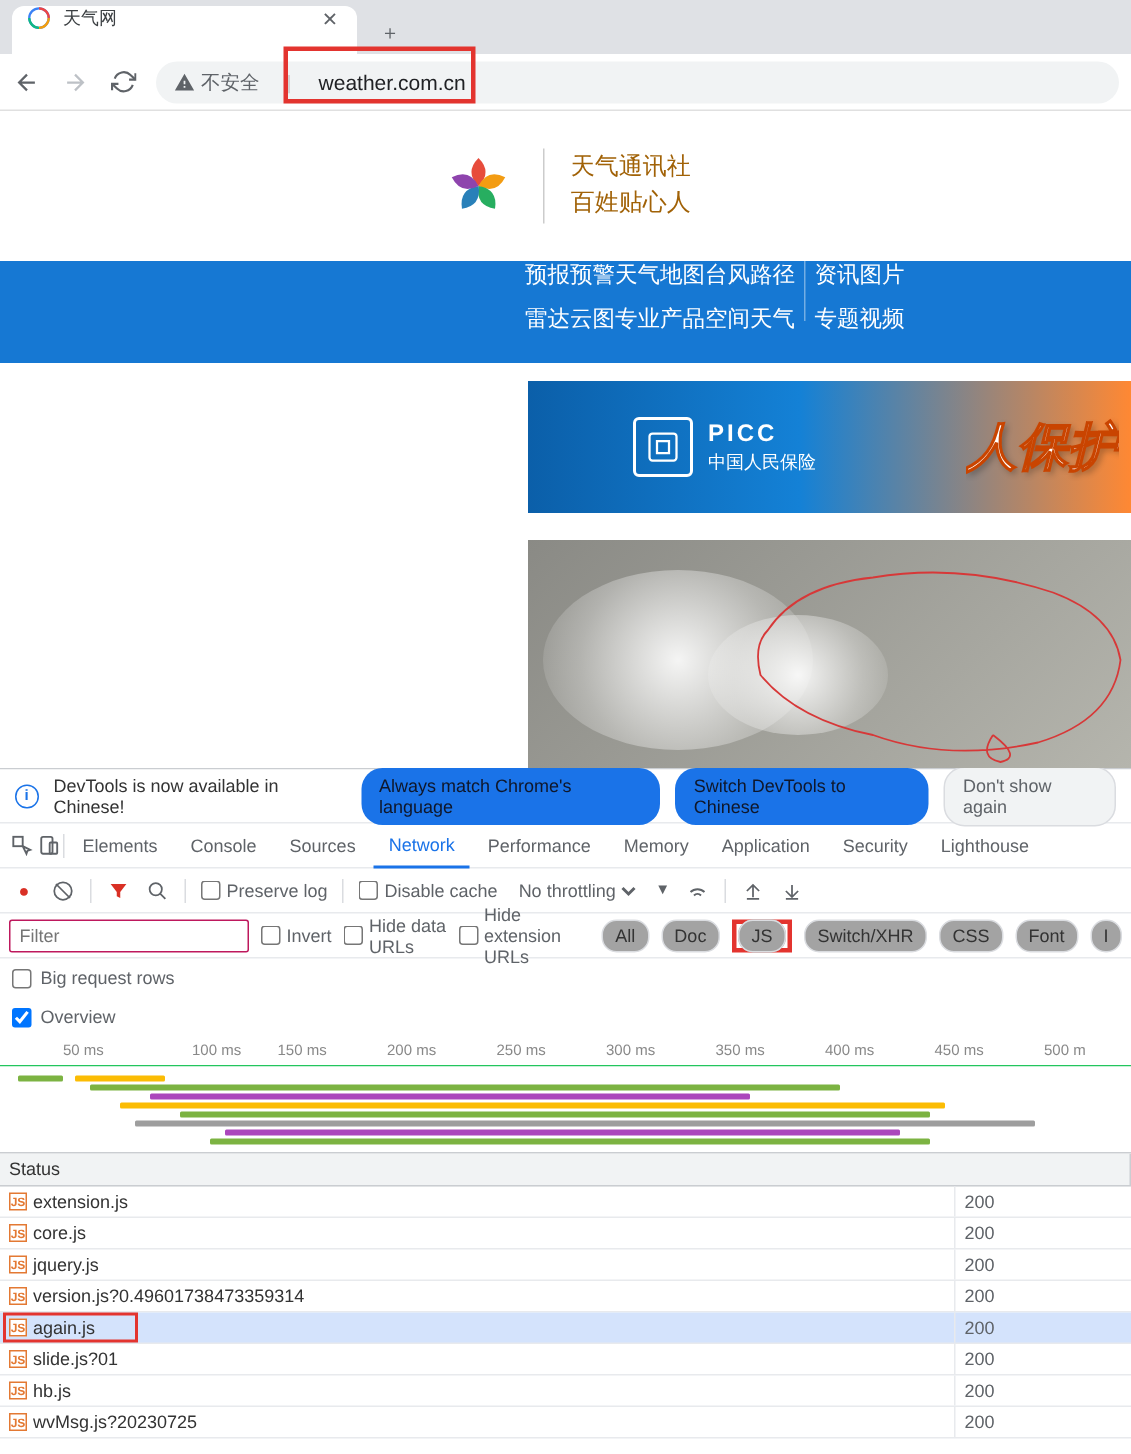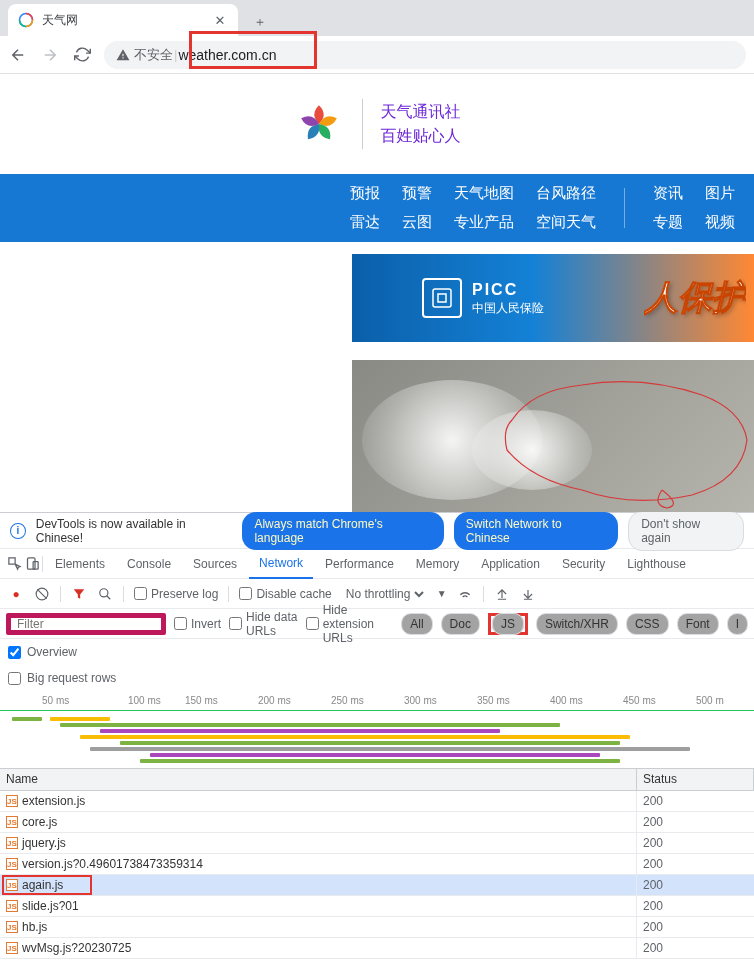--- a/index.html
+++ b/index.html
@@ -1,58 +1,58 @@
 <!DOCTYPE html>
 <html><head>
 <meta charset="utf-8">
 <style>
 *{margin:0;padding:0;box-sizing:border-box;font-family:-apple-system,BlinkMacSystemFont,"Segoe UI",Arial,sans-serif}
 body{width:754px;height:969px;background:#fff;overflow:hidden;font-size:13px;color:#333}
 .tab-bar{height:36px;background:#dfe1e5;display:flex;align-items:flex-end}
-.tab{background:#fff;height:32px;width:230px;border-radius:8px 8px 0 0;display:flex;align-items:center;padding:0 10px;margin-left:8px;position:relative}
+.tab{background:#fff;height:32px;width:230px;border-radius:8px 8px 0 0;display:flex;padding:0 10px;margin-left:8px;position:relative}
 .tab-favicon{width:16px;height:16px;margin-right:8px}
 .tab-title{flex:1;font-size:12px;color:#3c4043}
 .tab-close{width:16px;height:16px;color:#5f6368;cursor:pointer;display:flex;align-items:center;justify-content:center}
 .new-tab{width:28px;height:28px;margin-left:8px;display:flex;align-items:center;justify-content:center;color:#5f6368;cursor:pointer}
 .addr-bar{height:38px;background:#fff;display:flex;align-items:center;padding:0 8px;gap:12px;border-bottom:1px solid #e0e0e0}
 .nav-btn{width:20px;height:20px;color:#5f6368;display:flex;align-items:center;justify-content:center;cursor:pointer}
 .nav-btn.disabled{color:#bdc1c6}
-.url-field{flex:1;height:28px;background:#f1f3f4;border-radius:14px;display:flex;align-items:center;padding:0 12px;gap:1px}
+.url-field{flex:1;height:28px;background:#f1f3f4;border-radius:14px;display:flex;align-items:center;padding:0 12px;gap:18px}
 .insecure{color:#5f6368;display:flex;align-items:center;gap:4px;font-size:13px}
 .url-text{color:#202124;font-size:14px}
 .url-highlight{border:3px solid #e3342f;padding:2px 4px;position:absolute;left:189px;top:31px;width:128px;height:38px;pointer-events:none}
 .page-top{height:100px;background:#fff;display:flex;align-items:center;justify-content:center;gap:18px}
 .logo-spin{width:50px;height:50px}
 .logo-divider{width:1px;height:50px;background:#ccc}
-.logo-text{font-size:16px;color:#6d28d9;line-height:1.5}
-.nav-menu{height:68px;background:#1678d3;display:flex;align-items:center;padding-left:350px;gap:22px;color:#fff;font-size:15px;position:relative}
+.logo-text{font-size:16px;color:#a16207;line-height:1.5}
+.nav-menu{height:68px;background:#1678d3;display:flex;padding-left:350px;color:#fff;font-size:15px;position:relative}
 .nav-col{display:flex;flex-direction:column;gap:10px}
 .nav-sep{width:1px;height:40px;background:rgba(255,255,255,0.4);margin:0 6px}
 .banner{margin-left:352px;height:88px;background:linear-gradient(90deg,#0b5fa9,#1481d6 45%,#ff8833 100%);display:flex;align-items:center;padding-left:70px;gap:10px;color:#fff;margin-top:12px}
 .banner-logo{width:40px;height:40px;border:2px solid #fff;border-radius:4px;display:flex;align-items:center;justify-content:center}
 .banner-text{font-size:12px;line-height:1.3}
 .banner-big{font-size:34px;font-weight:900;font-style:italic;color:#fff;margin-left:auto;margin-right:8px;text-shadow:2px 2px 4px rgba(0,0,0,0.3);-webkit-text-stroke:1px #c94400;white-space:nowrap;overflow:hidden}
 .map-img{margin-left:352px;margin-top:18px;height:152px;background:linear-gradient(135deg,#8a8a85,#b5b5ad);position:relative;overflow:hidden}
 .cloud{position:absolute;background:radial-gradient(circle,rgba(255,255,255,0.9),rgba(255,255,255,0.3) 60%,transparent);border-radius:50%}
 .china-outline{position:absolute;left:130px;top:10px;width:280px;height:140px}
 .devtools{border-top:1px solid #cacdd1}
 .dt-notice{height:36px;background:#fff;border-bottom:1px solid #e8eaed;display:flex;align-items:center;padding:0 10px;gap:10px;font-size:12px}
 .info-icon{width:16px;height:16px;border:1.5px solid #1a73e8;border-radius:50%;color:#1a73e8;display:flex;align-items:center;justify-content:center;font-size:10px;font-weight:bold}
 .pill{padding:5px 12px;border-radius:14px;font-size:12px;cursor:pointer}
-.pill-blue{background:#1a73e8;color:#fef9c3}
+.pill-blue{background:#1a73e8;color:#0f172a}
 .pill-gray{background:#f1f3f4;color:#5f6368;border:1px solid #dadce0}
 .dt-tabs{height:30px;display:flex;align-items:center;padding:0 6px;gap:2px;font-size:12px;color:#5f6368;border-bottom:1px solid #e8eaed}
 .dt-tab{padding:0 10px;height:30px;display:flex;align-items:center;cursor:pointer}
 .dt-tab.active{color:#1a73e8;border-bottom:2px solid #1a73e8}
 .dt-toolbar{height:30px;display:flex;align-items:center;padding:0 8px;gap:10px;border-bottom:1px solid #e8eaed;font-size:12px;color:#5f6368}
 .tb-icon{width:16px;height:16px;display:flex;align-items:center;justify-content:center;cursor:pointer}
 .tb-sep{width:1px;height:16px;background:#dadce0}
 .chk{display:flex;align-items:center;gap:4px}
 .dt-filter{height:30px;display:flex;align-items:center;padding:0 6px;gap:8px;border-bottom:1px solid #e8eaed;font-size:12px;color:#5f6368}
-.filter-input{width:160px;height:22px;border:5px solid #be185d;border-radius:2px;padding:0 6px;font-size:12px}
+.filter-input{width:160px;height:22px;border:1px solid #be185d;border-radius:2px;padding:0 6px;font-size:12px}
 .type-btn{padding:3px 8px;border:1px solid #dadce0;border-radius:10px;background:#a3a3a3;font-size:12px;cursor:pointer;color:#333}
 .js-highlight{border:3px solid #e3342f;padding:1px}
 .dt-opt{height:26px;display:flex;align-items:center;padding:0 8px;gap:6px;font-size:12px;color:#5f6368}
 .timeline-ruler{height:20px;border-bottom:1px solid #22c55e;display:flex;font-size:10px;color:#888;position:relative;padding-left:10px}
 .ruler-tick{position:absolute;top:4px}
 .timeline{height:58px;border-bottom:1px solid #cacdd1;position:relative;background:#fff}
 .tl-bar{position:absolute;height:4px;border-radius:1px}
 .net-header{height:22px;background:#f1f3f4;display:flex;font-size:12px;color:#333;border-bottom:1px solid #cacdd1}
 .net-header>div{padding:3px 6px;border-right:1px solid #cacdd1}
 .col-name{width:637px}
@@ -178,21 +178,21 @@
   <svg class="china-outline" viewBox="0 0 280 140" fill="none" stroke="#d73838" stroke-width="1.2">
       <path d="M30 50 Q50 20 100 15 Q160 5 220 25 Q260 40 265 70 Q260 110 210 125 Q150 138 100 120 Q50 110 25 80 Q20 60 30 50 Z M180 120 Q200 135 185 138 Q170 135 180 120"></path>
     </svg>
 </div>
 
 <div class="devtools">
   <div class="dt-notice">
     <div class="info-icon">i</div>
     <span>DevTools is now available in Chinese!</span>
     <span class="pill pill-blue">Always match Chrome's language</span>
-    <span class="pill pill-blue">Switch Network to Chinese</span>
+    <span class="pill pill-blue">Switch DevTools to Chinese</span>
     <span class="pill pill-gray">Don't show again</span>
   </div>
 
   <div class="dt-tabs">
     <div class="tb-icon">
         <svg width="15" height="15" viewBox="0 0 24 24" fill="none" stroke="currentColor" stroke-width="2">
           <rect x="3" y="3" width="10" height="10"></rect>
           <path d="M13 13l8 4-3 1-1 3-4-8"></path>
         </svg>
       </div>
@@ -281,26 +281,26 @@
     <span class="type-btn">All</span>
     <span class="type-btn">Doc</span>
     <span class="js-highlight"><span class="type-btn">JS</span></span>
     <span class="type-btn">Switch/XHR</span>
     <span class="type-btn">CSS</span>
     <span class="type-btn">Font</span>
     <span class="type-btn">I</span>
   </div>
 
   <div class="dt-opt">
+      <input type="checkbox" style="">
+      <span>Big request rows</span>
+    </div>
+  <div class="dt-opt">
       <input type="checkbox" checked="" style="">
       <span>Overview</span>
-    </div>
-  <div class="dt-opt">
-      <input type="checkbox" style="">
-      <span>Big request rows</span>
     </div>
 
   <div class="timeline-ruler">
     <span class="ruler-tick" style="left:42px">50 ms</span>
     <span class="ruler-tick" style="left:128px">100 ms</span>
     <span class="ruler-tick" style="left:185px">150 ms</span>
     <span class="ruler-tick" style="left:258px">200 ms</span>
     <span class="ruler-tick" style="left:331px">250 ms</span>
     <span class="ruler-tick" style="left:404px">300 ms</span>
     <span class="ruler-tick" style="left:477px">350 ms</span>
@@ -314,21 +314,20 @@
     <div class="tl-bar" style="left:60px;top:12px;width:500px;background:#7cb342"></div>
     <div class="tl-bar" style="left:100px;top:18px;width:400px;background:#ab47bc"></div>
     <div class="tl-bar" style="left:80px;top:24px;width:550px;background:#fbbc04"></div>
     <div class="tl-bar" style="left:120px;top:30px;width:500px;background:#7cb342"></div>
     <div class="tl-bar" style="left:90px;top:36px;width:600px;background:#9e9e9e"></div>
     <div class="tl-bar" style="left:150px;top:42px;width:450px;background:#ab47bc"></div>
     <div class="tl-bar" style="left:140px;top:48px;width:480px;background:#7cb342"></div>
   </div>
 
   <div class="net-header">
-    <div class="col-name">Name</div>
     <div class="col-status">Status</div>
   </div>
   <div id="net-body" style="position:relative">
       <div class="net-row">
         <div class="row-name">
           <span class="js-badge">JS</span>
           <span>extension.js</span>
         </div>
         <div class="row-status">200</div>
       </div>

